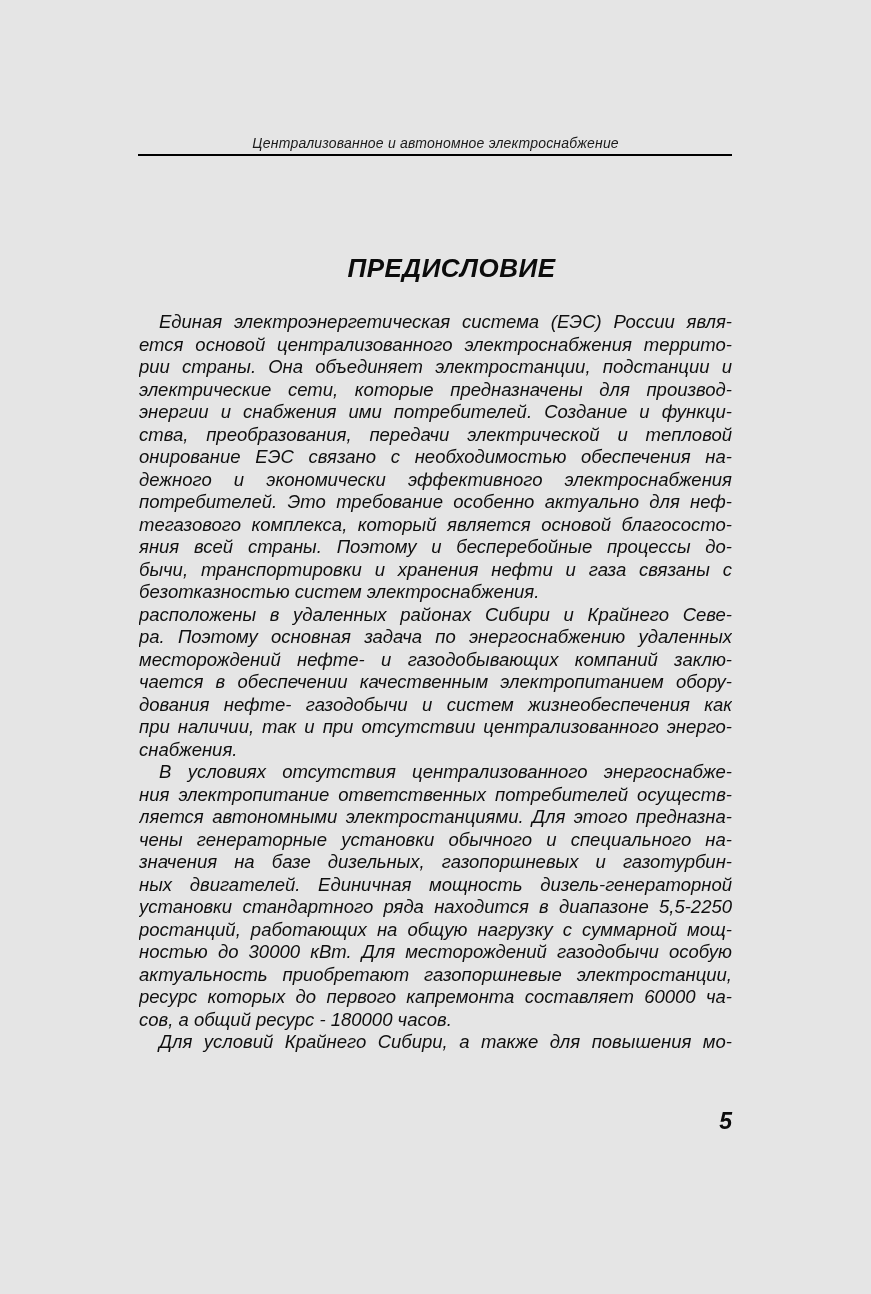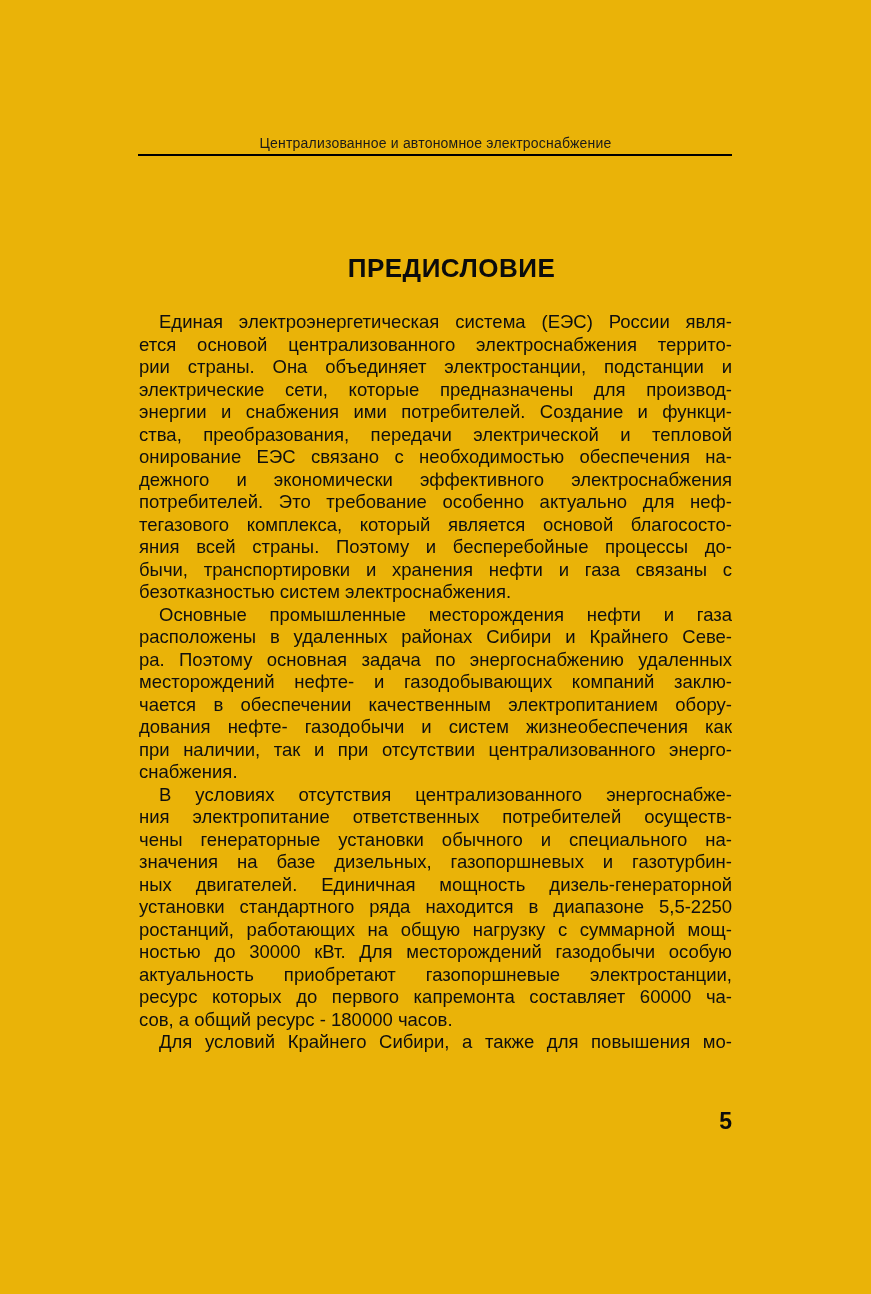--- a/index.html
+++ b/index.html
@@ -1,23 +1,24 @@
 <!DOCTYPE html>
 <html><head>
 <meta charset="utf-8">
 <style>
   html, body { margin: 0; padding: 0; background: #ffffff; }
   .page {
     position: relative;
     width: 871px;
     height: 1294px;
-    background: #eab308;
+    background: #e5e5e5;
     font-family: "Liberation Sans", sans-serif;
     color: #101010;
     overflow: hidden;
+    font-style: italic;
   }
   .running-head {
     position: absolute;
     top: 133px;
     left: 139px;
     width: 593px;
     height: 20px;
     line-height: 20px;
     text-align: center;
     font-size: 14px;
@@ -95,30 +96,30 @@
       <div class="line">электрические сети, которые предназначены для производ-</div>
       <div class="line">энергии и снабжения ими потребителей. Создание и функци-</div>
       <div class="line">ства, преобразования, передачи электрической и тепловой</div>
       <div class="line">онирование ЕЭС связано с необходимостью обеспечения на-</div>
       <div class="line">дежного и экономически эффективного электроснабжения</div>
       <div class="line">потребителей. Это требование особенно актуально для неф-</div>
       <div class="line">тегазового комплекса, который является основой благососто-</div>
       <div class="line">яния всей страны. Поэтому и бесперебойные процессы до-</div>
       <div class="line">бычи, транспортировки и хранения нефти и газа связаны с</div>
       <div class="line end">безотказностью систем электроснабжения.</div>
-      <div class="line first">Основные промышленные месторождения нефти и газа</div>
       <div class="line">расположены в удаленных районах Сибири и Крайнего Севе-</div>
       <div class="line">ра. Поэтому основная задача по энергоснабжению удаленных</div>
       <div class="line">месторождений нефте- и газодобывающих компаний заклю-</div>
       <div class="line">чается в обеспечении качественным электропитанием обору-</div>
       <div class="line">дования нефте- газодобычи и систем жизнеобеспечения как</div>
       <div class="line">при наличии, так и при отсутствии централизованного энерго-</div>
       <div class="line end">снабжения.</div>
       <div class="line first">В условиях отсутствия централизованного энергоснабже-</div>
       <div class="line">ния электропитание ответственных потребителей осуществ-</div>
+      <div class="line">ляется автономными электростанциями. Для этого предназна-</div>
       <div class="line">чены генераторные установки обычного и специального на-</div>
       <div class="line">значения на базе дизельных, газопоршневых и газотурбин-</div>
       <div class="line">ных двигателей. Единичная мощность дизель-генераторной</div>
       <div class="line">установки стандартного ряда находится в диапазоне 5,5-2250</div>
       <div class="line">ростанций, работающих на общую нагрузку с суммарной мощ-</div>
       <div class="line">ностью до 30000 кВт. Для месторождений газодобычи особую</div>
       <div class="line">актуальность приобретают газопоршневые электростанции,</div>
       <div class="line">ресурс которых до первого капремонта составляет 60000 ча-</div>
       <div class="line end">сов, а общий ресурс - 180000 часов.</div>
       <div class="line first">Для условий Крайнего Сибири, а также для повышения мо-</div>

